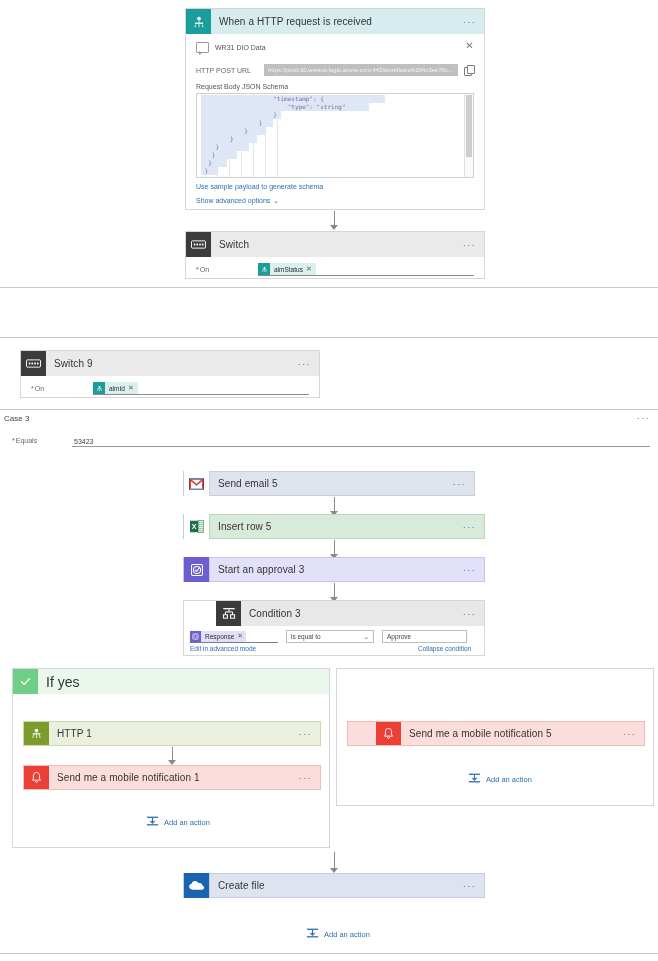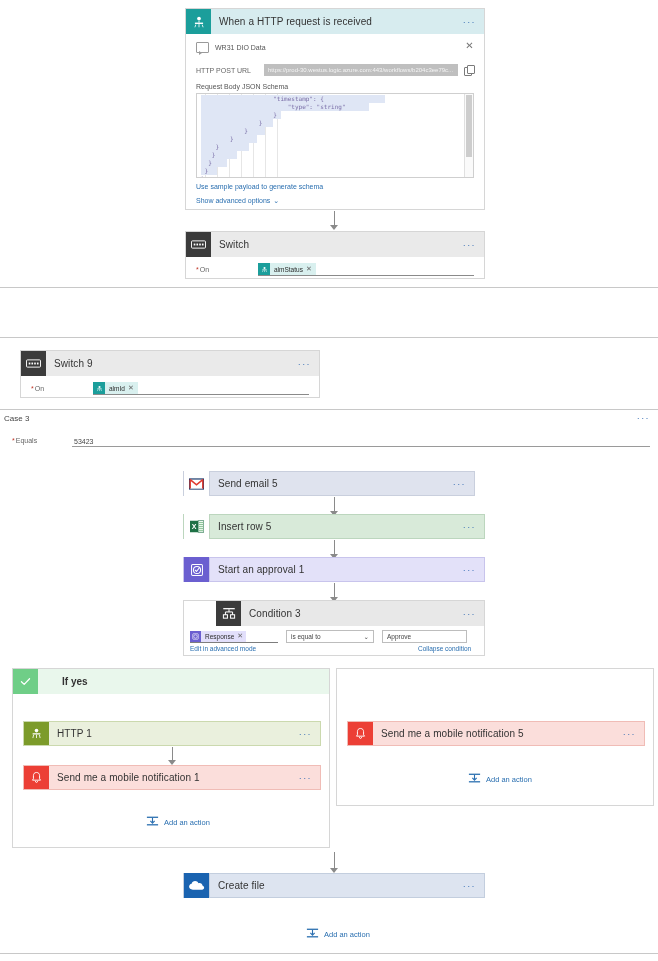--- a/index.html
+++ b/index.html
@@ -71,21 +71,21 @@
   .caselabel{position:absolute;font-size:8px;color:#444;}
   .eqrow{position:absolute;display:flex;align-items:center;}
   .eqlbl{font-size:7px;color:#666;width:72px;flex:0 0 72px;padding-left:12px;box-sizing:border-box;}
   .eqinput{height:13px;border-bottom:1px solid #9a9a9a;box-sizing:border-box;display:flex;align-items:flex-end;}
   .eqval{font-size:7px;color:#444;padding:0 0 1px 2px;}
 
   
   .branch{position:absolute;border:1px solid #d6d6d6;box-sizing:border-box;background:#fff;}
   .bhead{height:25px;display:flex;align-items:center;}
   .bico{width:25px;height:25px;flex:0 0 25px;display:flex;align-items:center;justify-content:center;}
-  .blabel{font-size:10px;color:#333;padding-left:24px;font-weight:bold;}
+  .blabel{font-size:14px;color:#333;padding-left:8px;}
 
   
   .addaction{position:absolute;display:flex;align-items:center;cursor:pointer;text-align:right;}
   .addico{width:13px;height:12px;position:relative;flex:0 0 13px;margin-right:5px;}
   .addtxt{font-size:7.5px;color:#2a6fb0;}
 
   
   .conddet{position:absolute;display:flex;align-items:center;}
   .cond-tokbox{width:88px;height:13px;border-bottom:1px solid #7d7d7d;display:flex;align-items:center;box-sizing:border-box;}
   .tokp{display:inline-flex;align-items:center;height:11px;background:#e2dffb;}
@@ -309,21 +309,21 @@
 
   <div class="card" style="left:183px;top:557px;width:302px;height:25px;border:none;">
     <div class="card-head" style="background:#e3e1f9;border:1px solid #c8c4ec;box-sizing:border-box;height:25px;">
       <div class="card-ico" style="background:#6b5fd0;border-right:1px solid #c8c4ec;">
         <svg width="14" height="14" viewBox="0 0 18 18">
           <rect x="2" y="2" width="14" height="14" rx="1.4" fill="none" stroke="#ffffff" stroke-width="1.3"></rect>
           <circle cx="9" cy="9" r="4.6" fill="none" stroke="#ffffff" stroke-width="1.3"></circle>
           <path d="M6.6 9.2 L8.3 10.9 L12 6.3" stroke="#ffffff" stroke-width="1.3" fill="none" stroke-linecap="round"></path>
         </svg>
       </div>
-      <div class="card-title">Start an approval 1</div>
+      <div class="card-title">Start an approval 3</div>
       <div class="ellip">···</div>
     </div>
   </div>
   <div class="arrow" style="left:329px;top:583px;height:20px;">
     <div class="shaft" style="height:15px;"></div>
       <div class="headv" style="top:14px;"></div>
   </div>
 
   <div class="card" style="left:183px;top:600px;width:302px;height:56px;border:1px solid #d6d6d6;padding-left:32px;">
     <div class="card-head" style="background:#e8e8e8;">
@@ -410,21 +410,21 @@
           <path d="M5.3 6.2 L8 9 L10.7 6.2" stroke="#2a6fb0" stroke-width="1.4" fill="none"></path>
           <rect x="1" y="10.2" width="14" height="1.6" fill="#2a6fb0"></rect>
         </svg>
       </div>
       <div class="addtxt">Add an action</div>
     </div>
   </div>
 
   <div class="branch" style="left:336px;top:668px;width:318px;height:138px;">
 
-    <div style="position:absolute;left:10px;top:52px;width:298px;height:25px;background:#fbdedb;border:1px solid #f0bcb6;box-sizing:border-box;display:flex;align-items:center;">
+    <div style="position:absolute;left:10px;top:52px;width:298px;height:25px;background:#fbdedb;border:1px solid #f0bcb6;box-sizing:border-box;display:flex;align-items:center;padding-left:28px;">
       <div class="card-ico" style="background:#ec3f35;height:23px;">
         <svg width="11" height="13" viewBox="0 0 14 16">
           <path d="M7 1.6 C4.3 1.6 3.1 3.4 3.1 5.7 L3.1 9.6 L1.9 11.4 L12.1 11.4 L10.9 9.6 L10.9 5.7 C10.9 3.4 9.7 1.6 7 1.6 Z" fill="none" stroke="#ffffff" stroke-width="1.2" stroke-linejoin="round"></path>
           <path d="M5.6 12.6 C5.6 13.6 6.2 14.3 7 14.3 C7.8 14.3 8.4 13.6 8.4 12.6" fill="none" stroke="#ffffff" stroke-width="1.2"></path>
         </svg>
       </div>
       <div class="card-title">Send me a mobile notification 5</div>
       <div class="ellip">···</div>
     </div>
 

